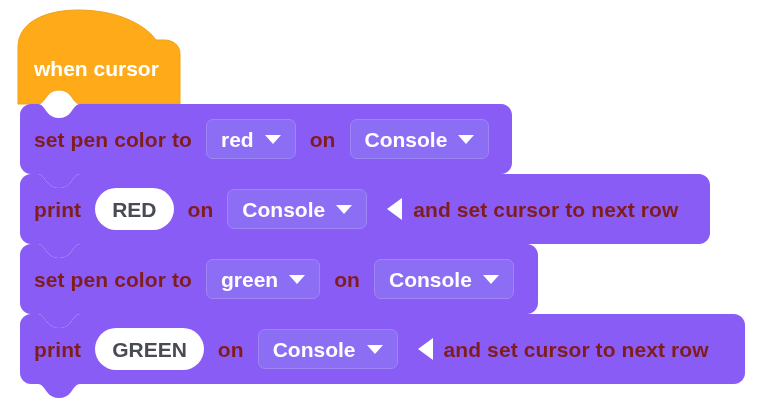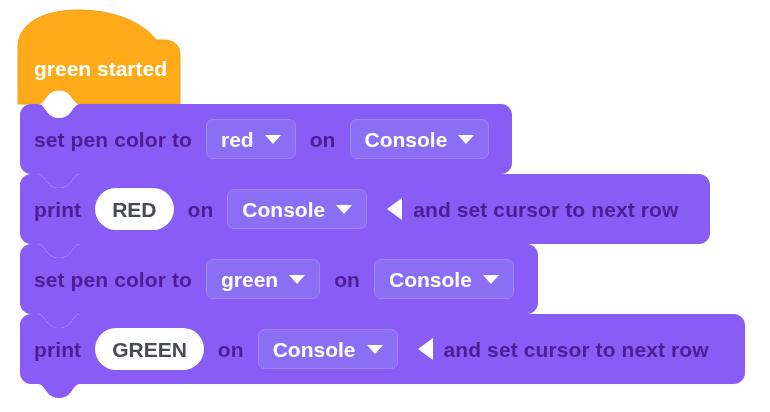--- a/index.html
+++ b/index.html
@@ -42,21 +42,21 @@
     white-space: nowrap;
   }
 
   .hat-row {
     left: 34px;
     top: 51px;
     height: 34px;
   }
 
   .blk-label {
-    color: #4c1d95;
+    color: #7f1d1d;
     font-size: 21px;
     font-weight: bold;
     letter-spacing: 0.1px;
     line-height: 1;
     padding: 0 0px;
     user-select: none;
   }
 
   .hat-label {
     color: #ffffff;
@@ -223,21 +223,21 @@
              C 76,384 74,388 71,392
              C 68,396 64,398 59,398
              C 54,398 50,396 47,392
              C 44,388 42,384 38,384
              L 31,384
              C 25,384 20,379 20,373
              Z" fill="#8a5cf6"></path>
   </svg>
 
   <div class="block-row hat-row">
-    <span class="hat-label">green started</span>
+    <span class="hat-label">when cursor</span>
   </div>
 
   <div class="block-row" style="left:34px; top:112px;">
     <span class="blk-label">set pen color to</span>
     <span class="gap-m"></span>
     <span class="dropdown-field">
       <span class="dd-text">red</span>
       <span class="caret"></span>
     </span>
     <span class="gap-m"></span>

